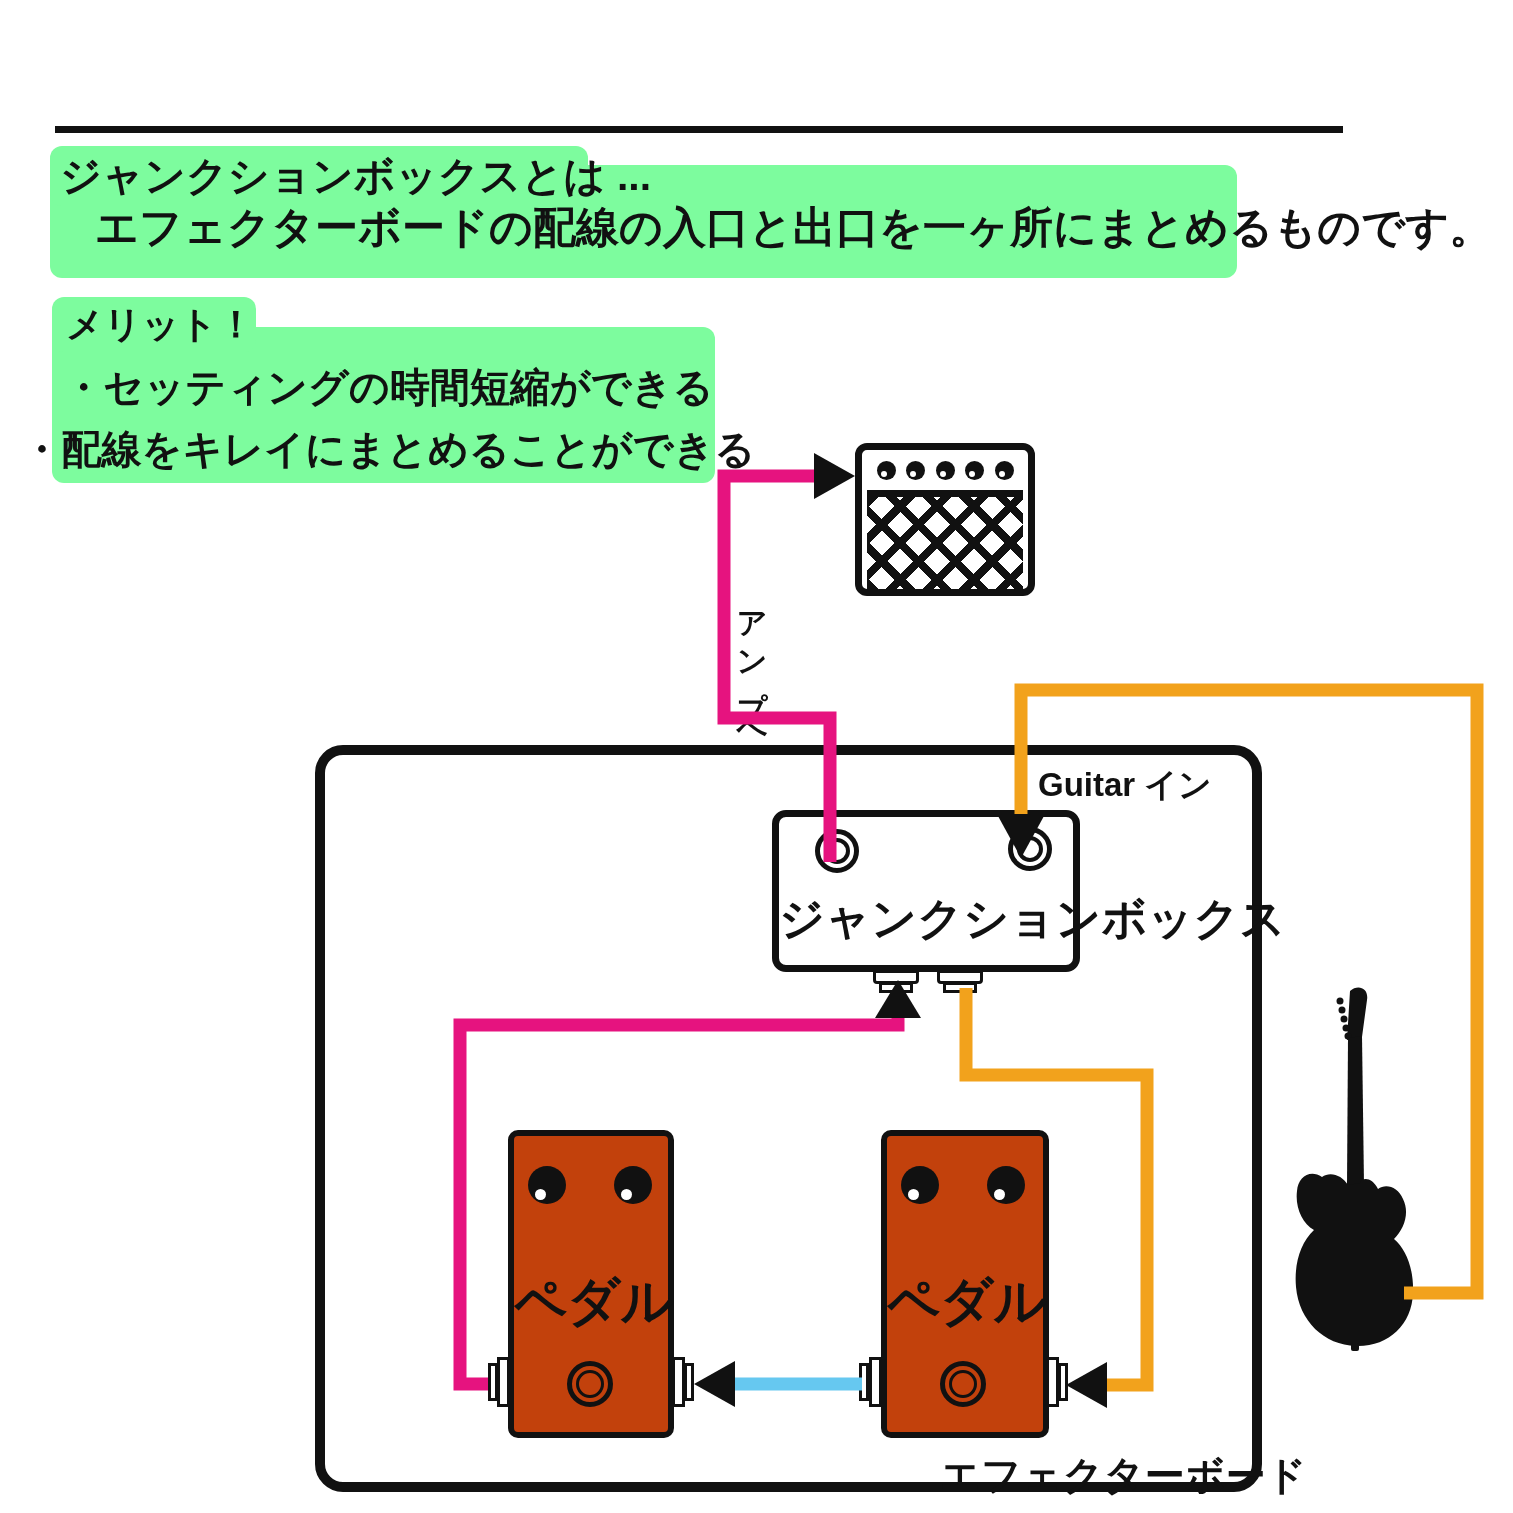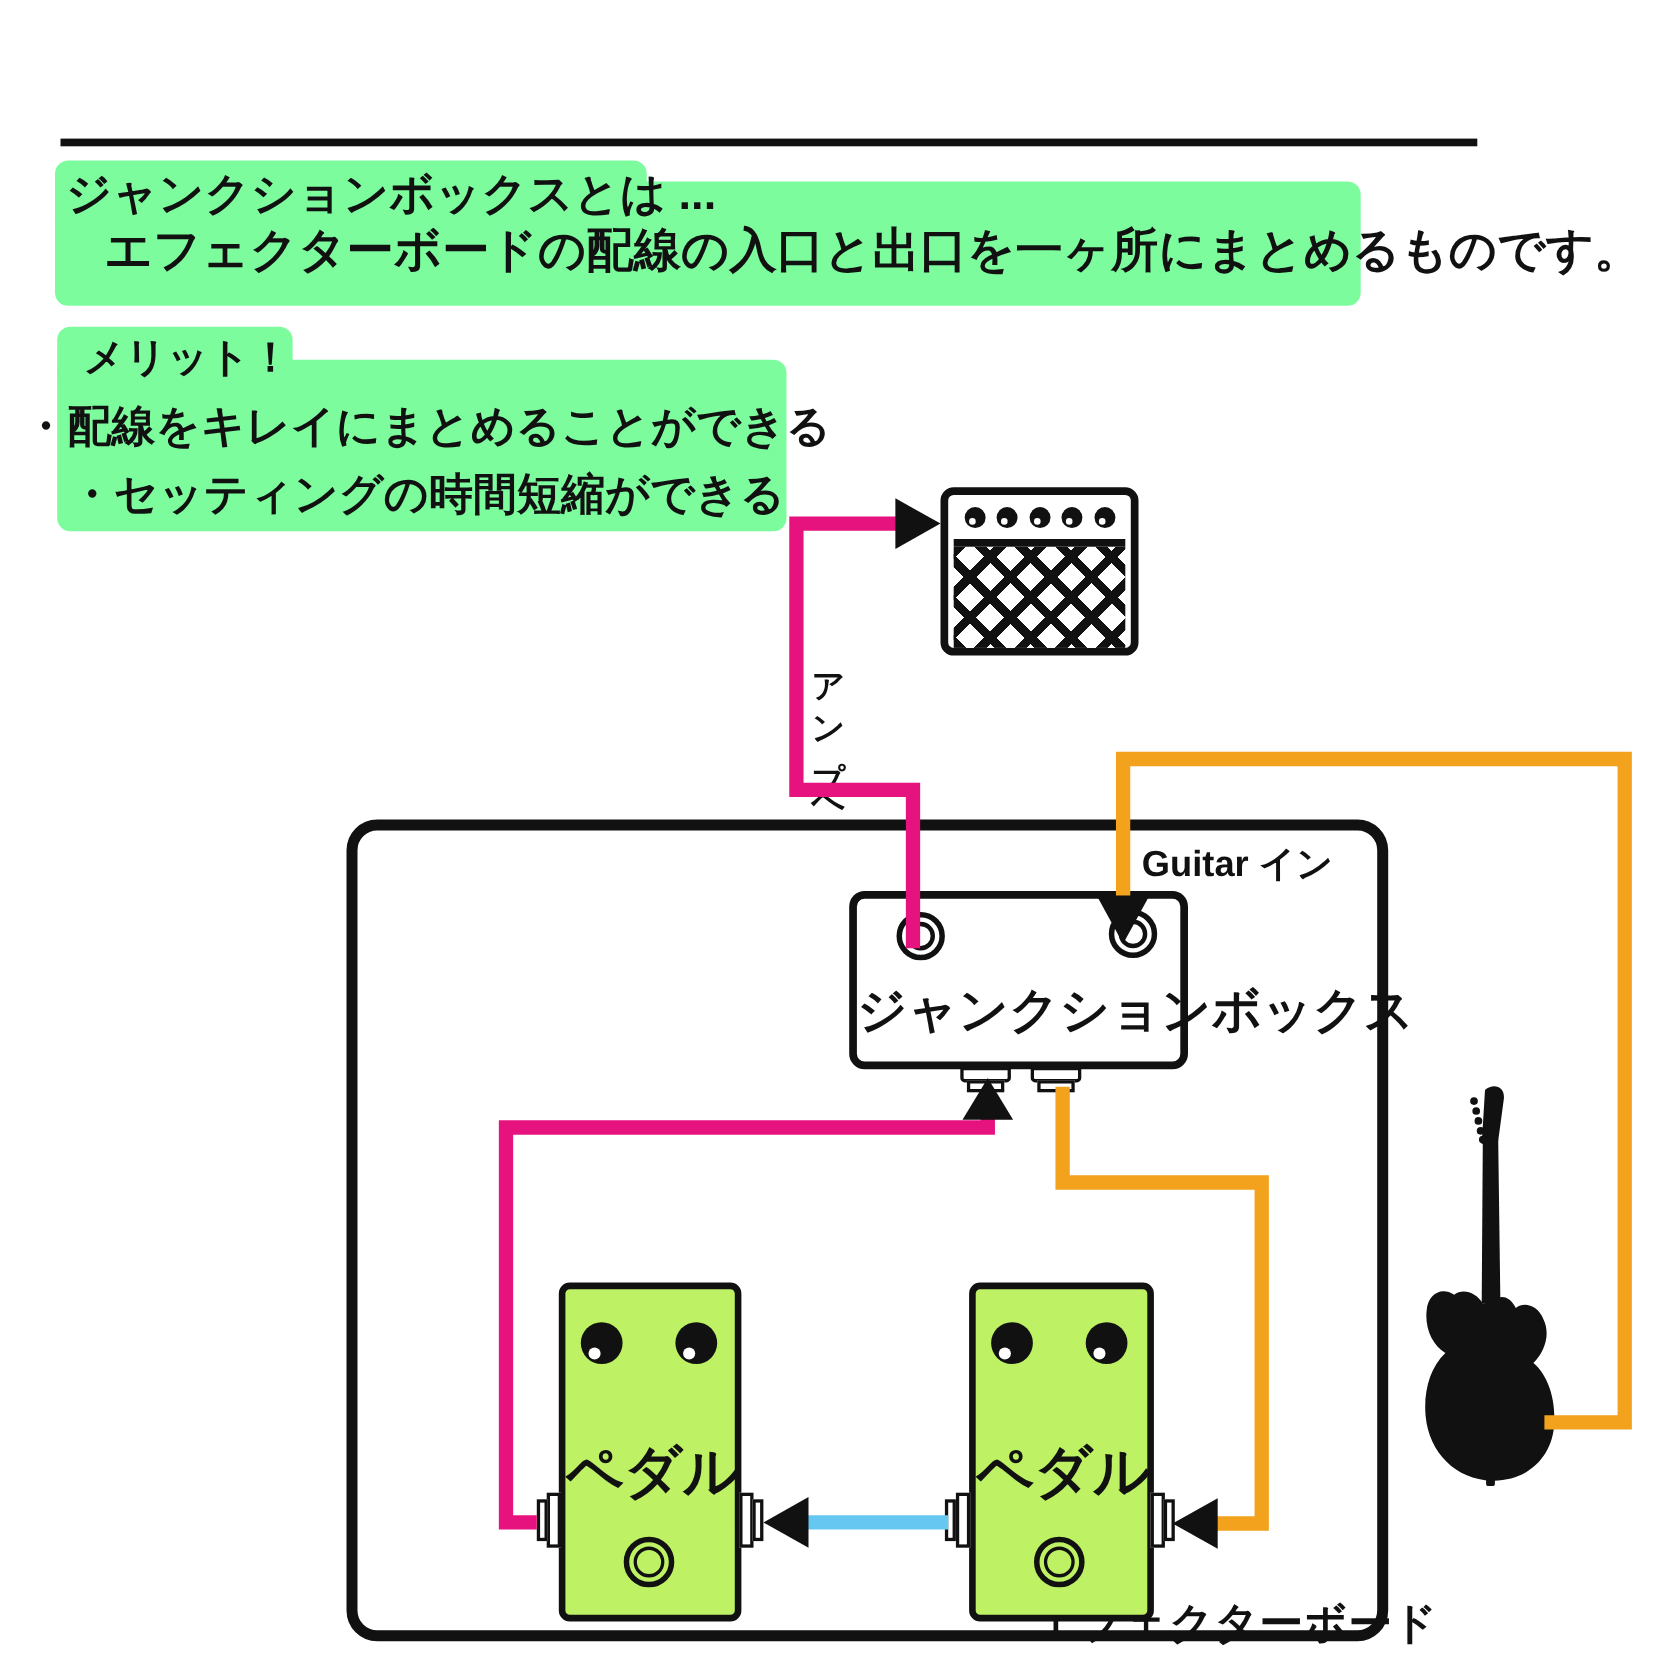--- a/index.html
+++ b/index.html
@@ -10,21 +10,21 @@
     position:relative;width:1513px;height:1513px;background:#fff;overflow:hidden;
     font-family:"Liberation Sans","DejaVu Sans",sans-serif;color:var(--c-ink);
   }
   .abs{position:absolute;}
   
   .title{left:52px;top:38px;font-size:80px;font-weight:900;letter-spacing:-2px;white-space:nowrap;}
   .title-underline{left:55px;top:126px;width:1288px;height:7px;background:var(--c-ink);}
   .green{background:var(--c-green);border-radius:12px;display:flex;align-items:center;font-weight:900;white-space:nowrap;}
   .intro-1{left:50px;top:146px;width:528px;height:60px;font-size:41px;padding-left:10px;}
   .intro-2{left:50px;top:165px;width:1187px;height:113px;font-size:43px;padding-left:45px;padding-top:13px;box-sizing:border-box;}
-  .merit-head{left:52px;top:297px;width:190px;height:55px;font-size:37px;padding-left:24px;}
+  .merit-head{left:52px;top:297px;width:190px;height:55px;font-size:37px;padding-left:14px;}
   .merit-body{left:52px;top:327px;width:663px;height:156px;font-size:40px;border-radius:12px;background:var(--c-green);
     display:flex;flex-direction:column;justify-content:center;padding-top:26px;box-sizing:border-box;font-weight:900;}
   .merit-body .row{height:62px;display:flex;align-items:center;padding-left:10px;white-space:nowrap;}
   
   .amp{left:855px;top:443px;width:180px;height:153px;border:7px solid var(--c-ink);border-radius:12px;background:#fff;box-sizing:border-box;z-index:2;}
   .amp-panel{height:40px;display:flex;align-items:center;justify-content:space-evenly;padding:0 4px;}
   .amp-knob{position:relative;width:19px;height:19px;border-radius:50%;background:var(--c-ink);}
   .amp-knob .dot{position:absolute;left:4px;bottom:3px;width:6px;height:6px;border-radius:50%;background:#fff;}
   .amp-grille{height:92px;margin:0 5px;border-top:7px solid var(--c-ink);
     background:
@@ -37,21 +37,21 @@
   .to-amp{left:731px;top:592px;font-size:30px;font-weight:900;writing-mode:vertical-rl;letter-spacing:4px;z-index:2;}
   
   .jbox{left:772px;top:810px;width:308px;height:162px;border:7px solid var(--c-ink);border-radius:14px;background:#fff;box-sizing:border-box;z-index:2;}
   .jack-ring{position:absolute;border:5px solid var(--c-ink);border-radius:50%;width:44px;height:44px;box-sizing:border-box;display:flex;align-items:center;justify-content:center;}
   .jack-ring .inner{width:26px;height:26px;border:4px solid var(--c-ink);border-radius:50%;box-sizing:border-box;}
   .jbox-jack-l{left:36px;top:12px;}
   .jbox-jack-r{left:229px;top:10px;}
   .jbox-label{position:absolute;left:0;top:72px;width:100%;text-align:center;font-size:45px;font-weight:900;white-space:nowrap;}
   .conn{background:#fff;border:3px solid var(--c-ink);box-sizing:border-box;z-index:2;}
   
-  .pedal{border:6px solid var(--c-ink);border-radius:10px;background:#bef264;box-sizing:border-box;z-index:2;margin-top:36px;}
+  .pedal{border:6px solid var(--c-ink);border-radius:10px;background:#c2410c;box-sizing:border-box;z-index:2;}
   .pedal-l{left:508px;top:1130px;width:166px;height:308px;}
   .pedal-r{left:881px;top:1130px;width:168px;height:308px;}
   .pedal-knob{position:absolute;width:38px;height:38px;border-radius:50%;background:var(--c-ink);}
   .pedal-knob .dot{position:absolute;left:7px;bottom:4px;width:11px;height:11px;border-radius:50%;background:#fff;}
   .pk1{left:14px;top:30px;} .pk2{left:100px;top:30px;}
   .pedal-label{position:absolute;left:0;top:131px;width:100%;text-align:center;font-size:52px;font-weight:900;white-space:nowrap;}
   .footswitch{position:absolute;left:53px;top:225px;width:46px;height:46px;border:5px solid var(--c-ink);border-radius:50%;box-sizing:border-box;display:flex;align-items:center;justify-content:center;}
   .footswitch .inner{width:28px;height:28px;border:3px solid var(--c-ink);border-radius:50%;box-sizing:border-box;}
   
   .wires{left:0;top:0;width:1513px;height:1513px;z-index:3;pointer-events:none;}
@@ -64,22 +64,22 @@
 <body>
 
 <div class="canvas">
 
   <div class="abs title-underline"></div>
 
   <div class="abs green intro-2">エフェクターボードの配線の入口と出口を一ヶ所にまとめるものです。</div>
   <div class="abs green intro-1">ジャンクションボックスとは ...</div>
 
   <div class="abs green merit-body">
+    <div class="row">・セッティングの時間短縮ができる</div>
     <div class="row">・配線をキレイにまとめることができる</div>
-    <div class="row">・セッティングの時間短縮ができる</div>
   </div>
   <div class="abs green merit-head">メリット！</div>
 
   <div class="abs amp">
     <div class="amp-panel">
       <div class="amp-knob">
           <div class="dot"></div>
         </div>
       <div class="amp-knob">
           <div class="dot"></div>

